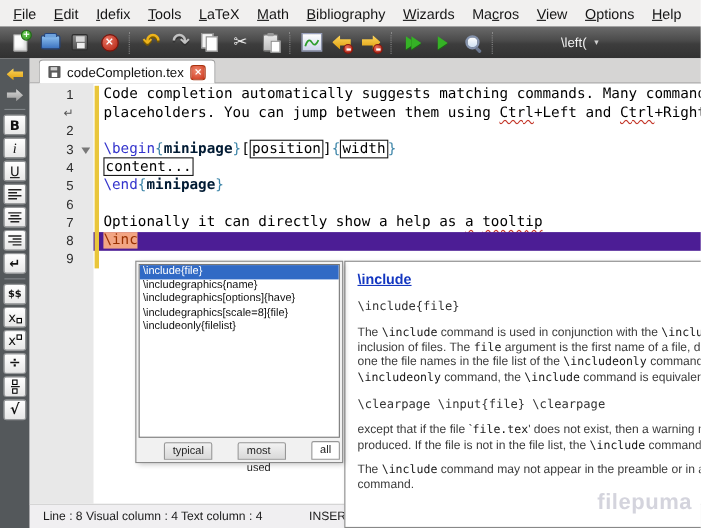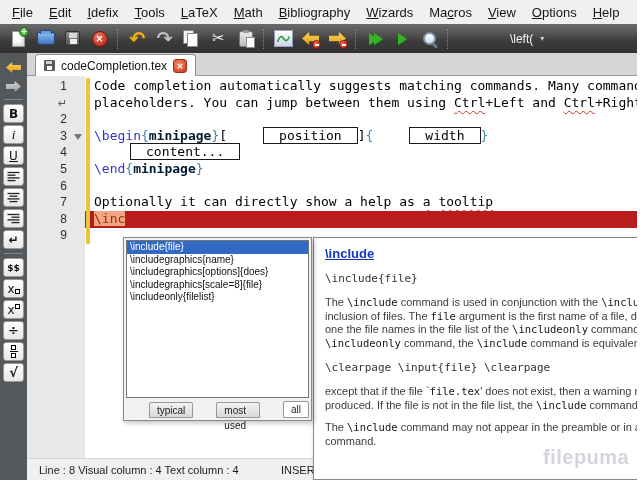--- a/index.html
+++ b/index.html
@@ -83,25 +83,25 @@
   #editor { position:absolute; left:27px; top:76px; width:613px; height:382px; background:#fff; overflow:hidden; }
   #gutter { position:absolute; left:0; top:0; width:58px; height:100%; background:#e8e8e8; }
   .gut-row { position:absolute; left:0; width:58px; height:17px; line-height:17px; text-align:right; padding-right:18px;
              font-size:12px; color:#2c2c2c; }
   .gut-row.wrapmark { font-size:11px; color:#555; }
   .fold { position:absolute; right:3px; top:6px; width:0; height:0; border-left:4px solid transparent; border-right:4px solid transparent;
           border-top:6px solid #787878; }
   #modbar { position:absolute; left:59px; top:2px; width:4px; height:166px; background:#e9c63b; z-index:5; }
   .row { position:absolute; left:58px; right:0; height:17px; line-height:16.6px; font:13px "DejaVu Sans Mono", monospace;
          white-space:pre; padding-left:9px; color:#000; }
-  .row.cur { background:#b91c1c; }
+  .row.cur { background:#4c1d95; }
   .seg-c { color:#3333cc; }
   .seg-b { color:#3d85a8; }
   .seg-e { color:#001a33; font-weight:bold; }
-  .seg-x { border:1px solid #1a1a1a; padding:0 15px;margin-left:36px; }
+  .seg-x { border:1px solid #1a1a1a; padding:0 1px; }
   .seg-w { text-decoration:underline wavy 1px #c3372a; text-underline-offset:2.5px; }
   .seg-i { background:#f2a583; color:#993000; }
 
   
   #popup { position:absolute; left:123px; top:237px; width:189px; height:184px; background:#f1f1f1;
            border:1px solid #8a8a8a; box-shadow:2px 2px 5px rgba(0,0,0,.25); z-index:20; }
   #clist { position:absolute; left:2px; top:2px; right:2px; bottom:22px; background:#fff; border:1px solid #767676; overflow:hidden; }
   .citem { height:12.5px; line-height:12.5px; font-size:10px; padding-left:3px; white-space:nowrap; color:#101010; }
   .citem.sel { background:#316ac5; color:#fff; }
   #ctabs { position:absolute; left:4px; bottom:2px; display:flex; align-items:flex-end; }
@@ -320,21 +320,21 @@
         <div class="row" style="top: 118.2px;"><span>Optionally it can directly show a help as </span><span class="seg-w">a</span><span> </span><span class="seg-w">tooltip</span></div>
         <div class="row cur" style="top: 134.8px;"><span class="seg-i">\inc</span></div>
         <div class="row" style="top: 151.4px;"></div>
       </div>
   </div>
 
   <div id="popup">
     <div id="clist">
         <div class="citem sel">\include{file}</div>
         <div class="citem">\includegraphics{name}</div>
-        <div class="citem">\includegraphics[options]{does}</div>
+        <div class="citem">\includegraphics[options]{have}</div>
         <div class="citem">\includegraphics[scale=8]{file}</div>
         <div class="citem">\includeonly{filelist}</div>
       </div>
     <div id="ctabs">
         <div class="ctab">typical</div>
         <div class="ctab">most used</div>
         <div class="ctab active">all</div>
       </div>
   </div>
 

